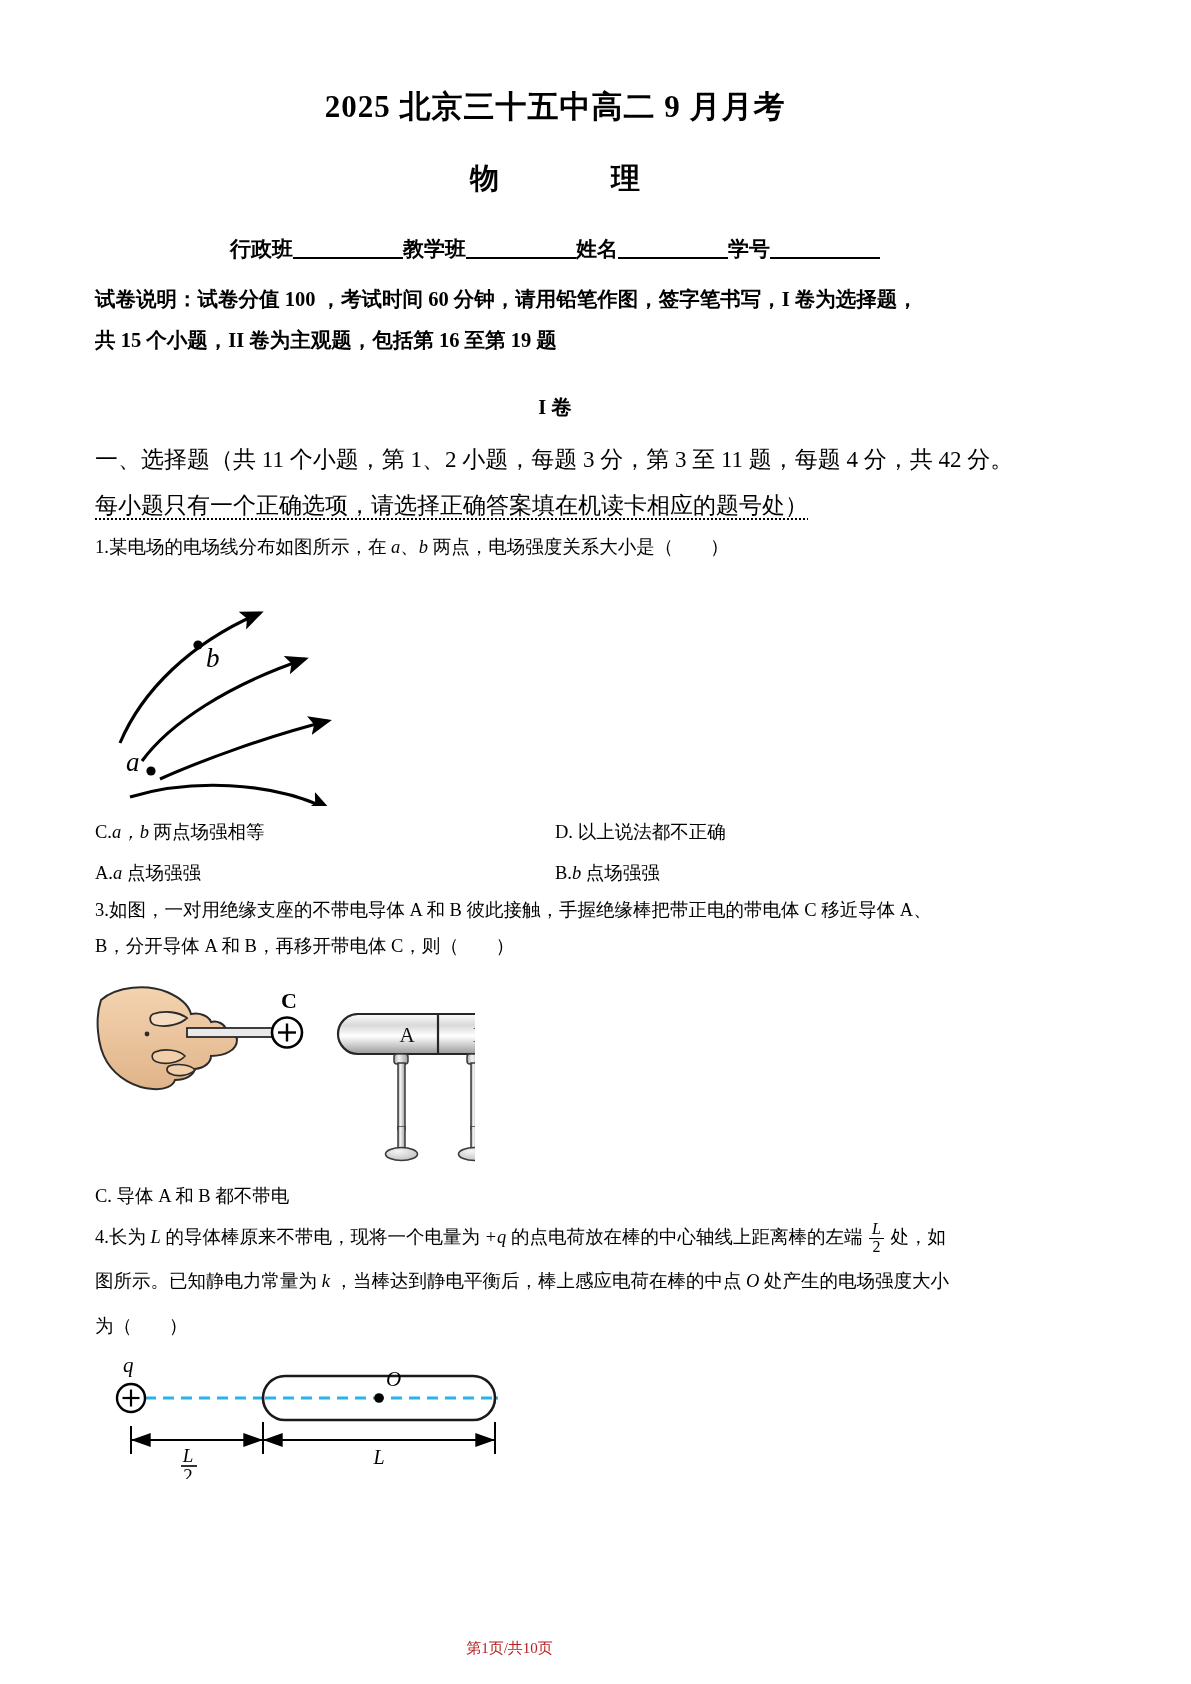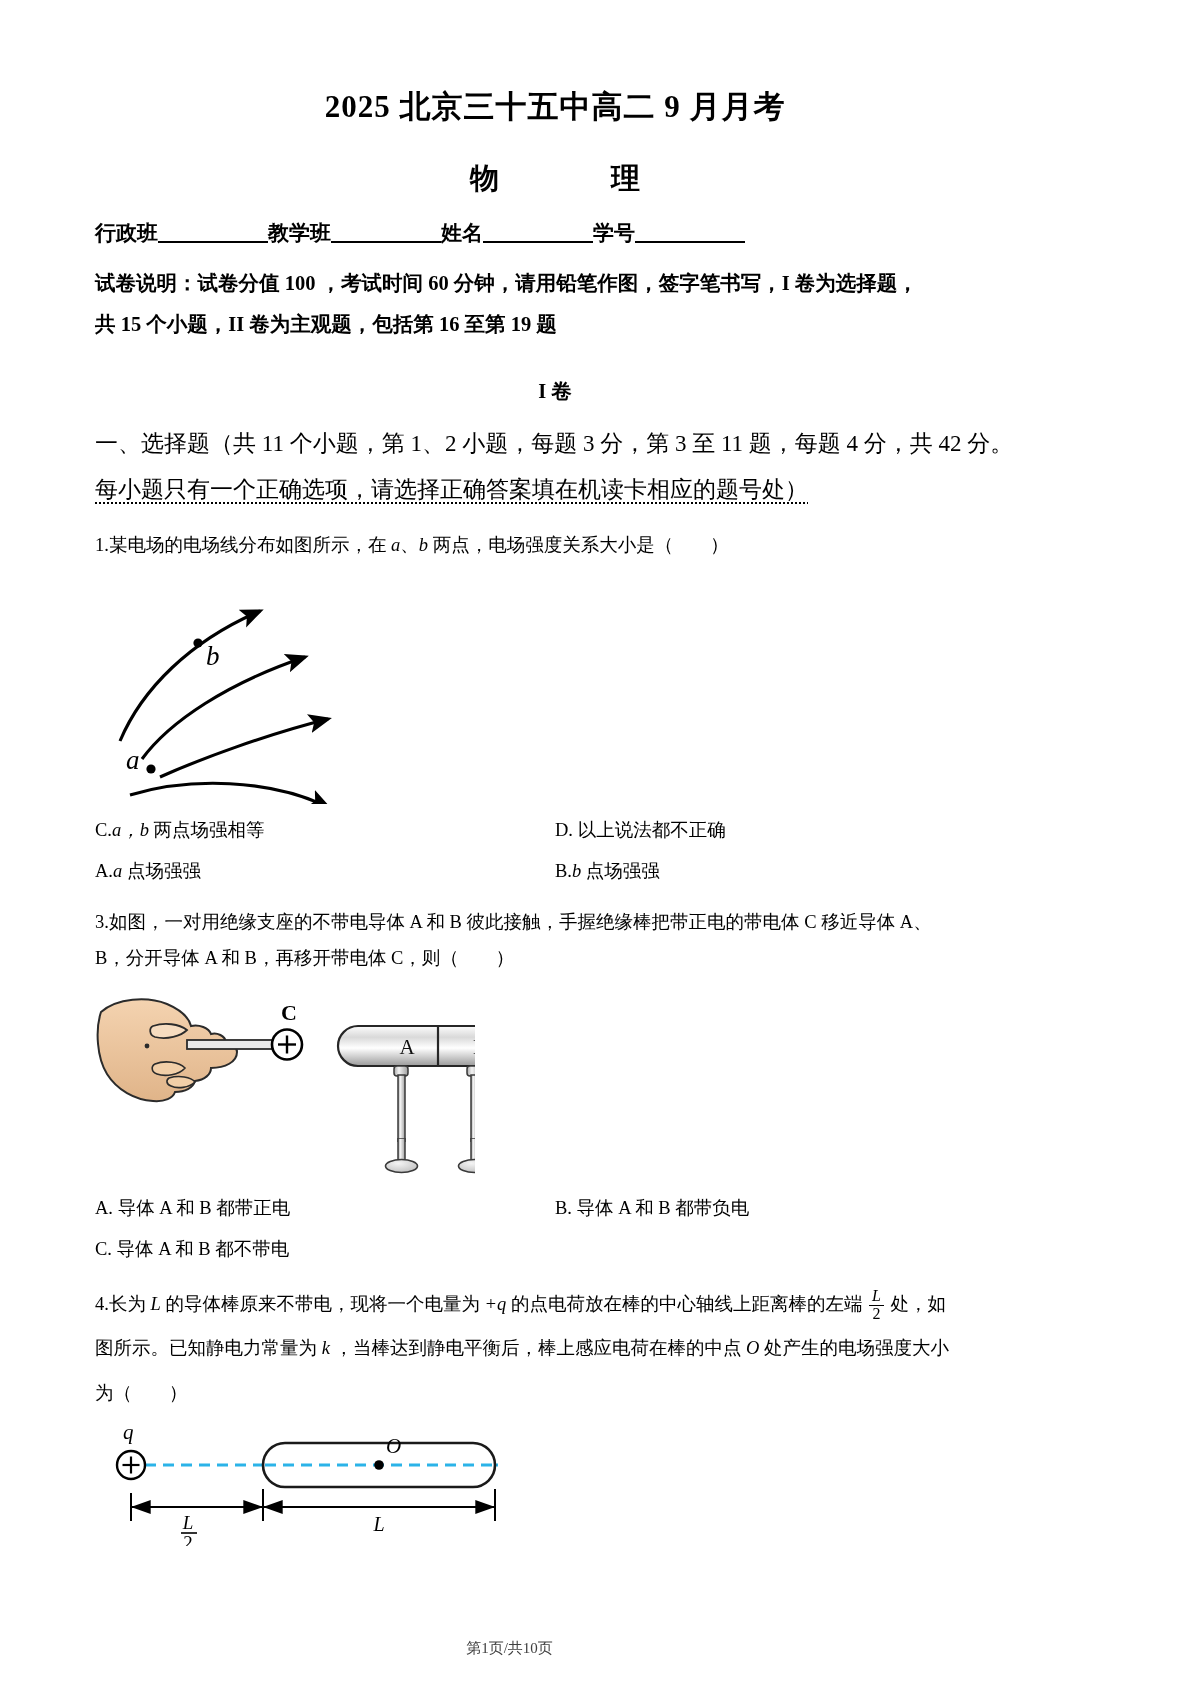--- a/index.html
+++ b/index.html
@@ -39,22 +39,22 @@
     text-align:center;
     font-size:29px;
     font-weight:bold;
     letter-spacing:18px;
     margin-top:32px;
     padding-left:18px;
   }
 
   
   .idline{
-    margin-top:20px;
-    text-align:left;
+    margin-top:36px;
+    text-align:center;
     font-size:21px;
     font-weight:bold;
     white-space:nowrap;
   }
   .idline .blank{
     display:inline-block;
     width:110px;
     border-bottom:2px solid #000;
     vertical-align:-3px;
   }
@@ -84,21 +84,20 @@
     text-decoration:underline;
     text-decoration-style:dotted;
     text-underline-offset:6px;
     text-decoration-thickness:2px;
   }
 
   
   .q{
     font-size:18.5px;
     line-height:1.95;
-    margin-top:14px;
     text-align:justify;
   }
   .q.tall{line-height:2.4;}
   em.it{font-style:italic;font-family:"Liberation Serif",serif;}
 
   .opts{
     display:flex;
     font-size:18.5px;
     line-height:2.0;
     margin-top:4px;
@@ -126,21 +125,21 @@
   .fig-rod{margin-left:10px;}
 
   
   .footer{
     position:absolute;
     left:0;
     right:0;
     bottom:26px;
     text-align:center;
     font-size:15px;
-    color:#404040;
+    color:#b91c1c;
     font-family:"Liberation Serif",serif;
   }
 </style>
 </head>
 <body>
 
 <div class="page">
   <div class="content">
 
     <div class="doc-title">2025 北京三十五中高二 9 月月考</div>
@@ -277,24 +276,20 @@
           </linearGradient>
         </defs>
         <rect x="303" y="0" width="7" height="26" fill="url(#rodg2)" stroke="#3a3a3a" stroke-width="1.5"></rect>
         <rect x="376" y="0" width="7" height="26" fill="url(#rodg2)" stroke="#3a3a3a" stroke-width="1.5"></rect>
         <ellipse cx="306.5" cy="28" rx="16" ry="6.5" fill="url(#baseg)" stroke="#3a3a3a" stroke-width="1.6"></ellipse>
         <ellipse cx="379.5" cy="28" rx="16" ry="6.5" fill="url(#baseg)" stroke="#3a3a3a" stroke-width="1.6"></ellipse>
       </svg>
     </div>
 
     <div class="opts">
-      <div class="o1"><span>A.</span><span> 导体 A 和 B 都带正电</span></div>
-      <div class="o2"><span>B.</span><span> 导体 A 和 B 都带负电</span></div>
-    </div>
-    <div class="opts">
       <div class="o1"><span>C.</span><span> 导体 A 和 B 都不带电</span></div>
     </div>
 
     <div class="q tall">
       <div><span>4.</span><span>长为 </span><em class="it">L</em><span> 的导体棒原来不带电，现将一个电量为 </span><em class="it">+q</em><span> 的点电荷放在棒的中心轴线上距离棒的左端 </span><span class="frac"><span class="num">L</span><span class="den">2</span></span><span> 处，如</span></div>
       <div><span>图所示。已知静电力常量为 </span><em class="it">k</em><span> ，当棒达到静电平衡后，棒上感应电荷在棒的中点 </span><em class="it">O</em><span> 处产生的电场强度大小</span></div>
       <div>为（　　）</div>
     </div>
 
     <div class="fig fig-rod">

